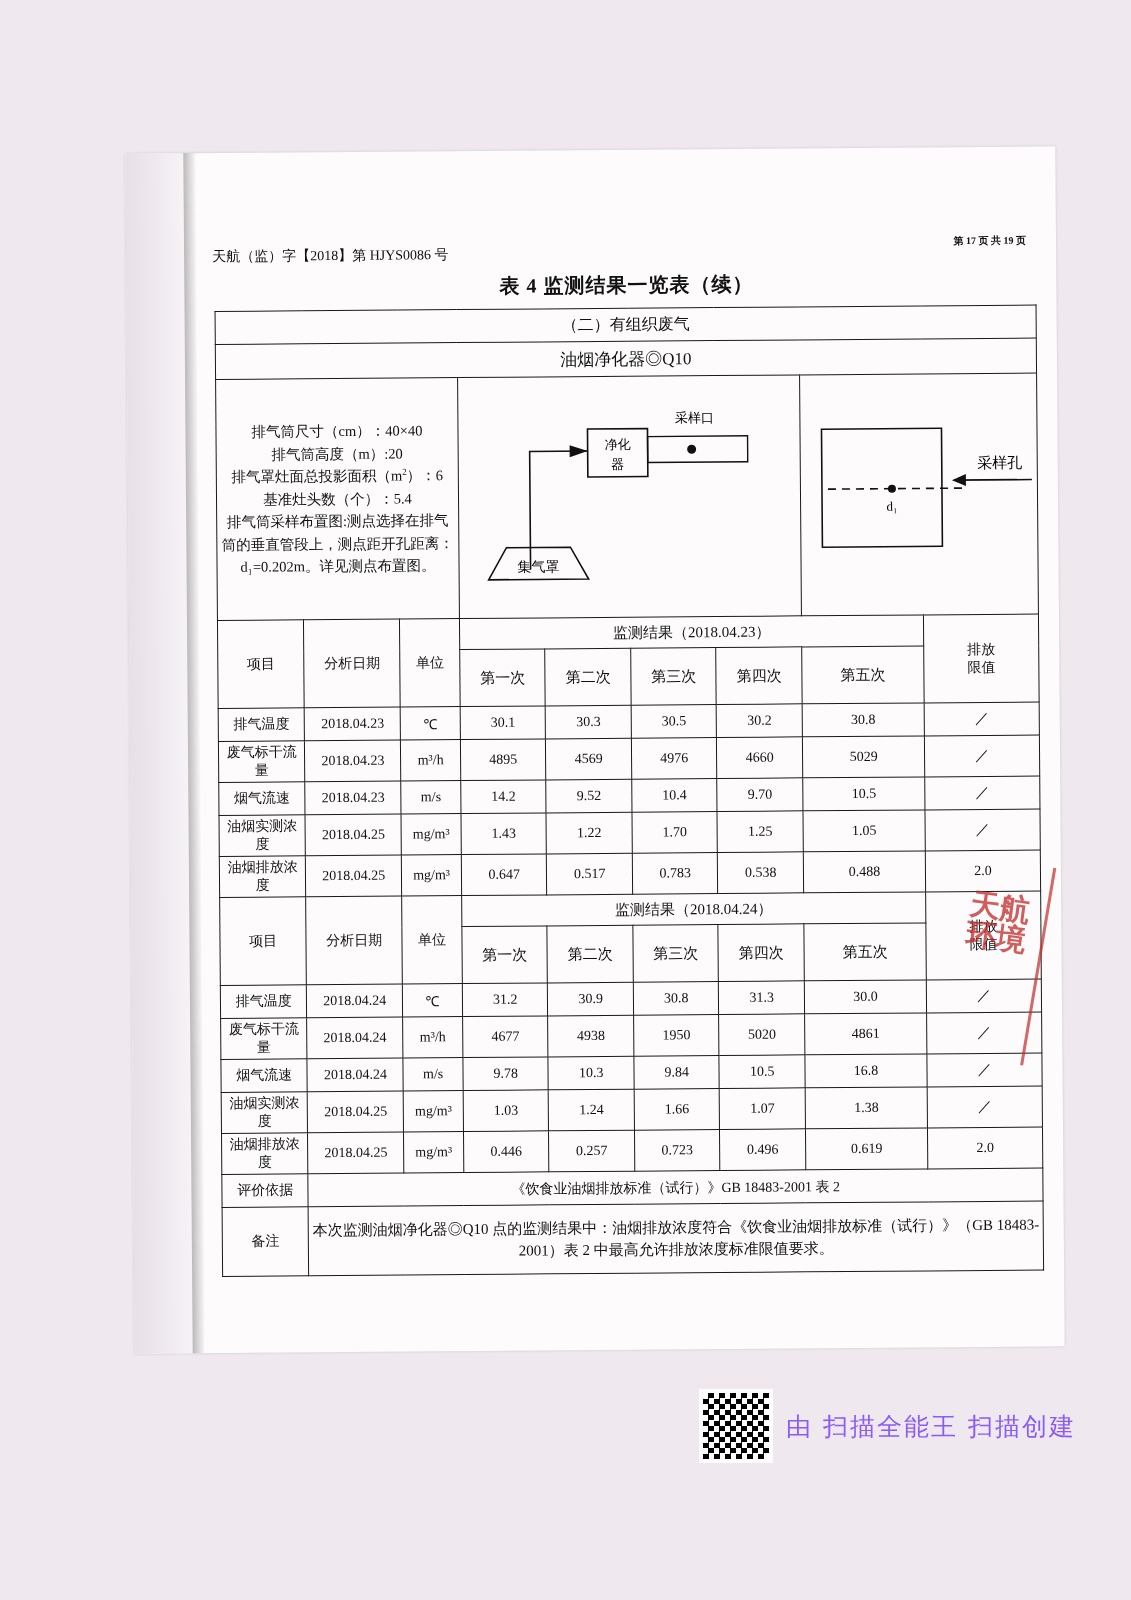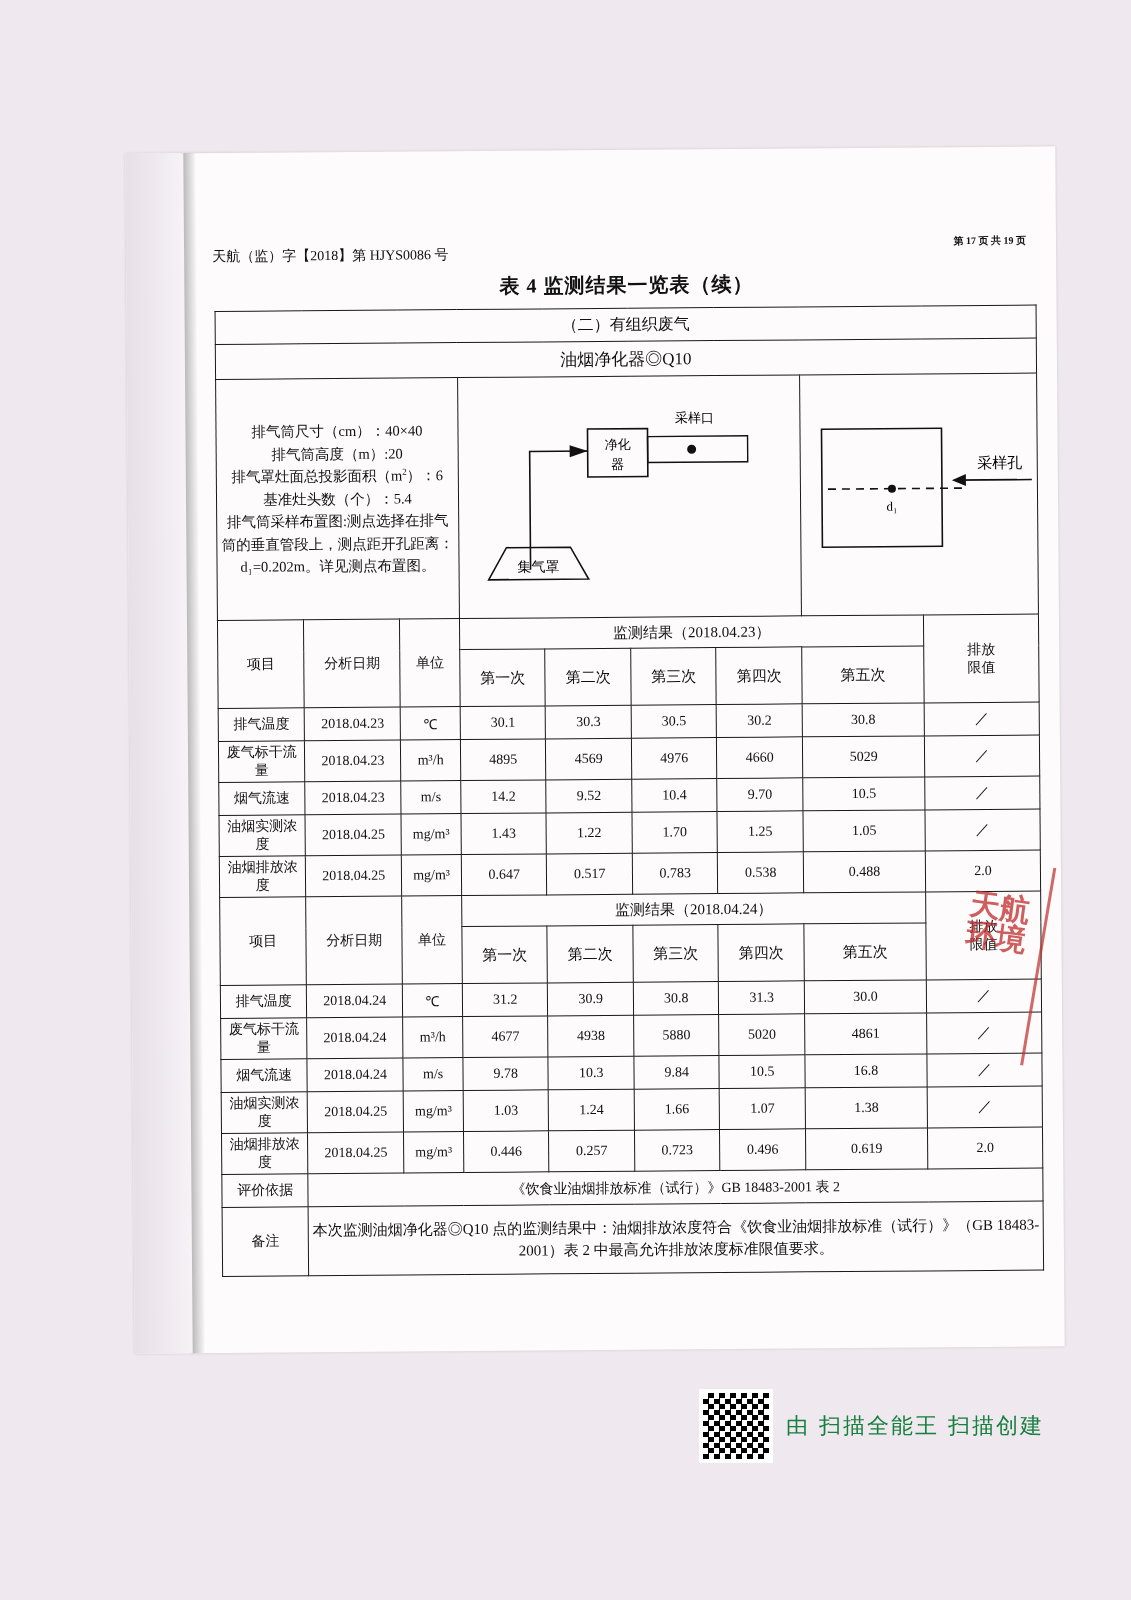--- a/index.html
+++ b/index.html
@@ -63,21 +63,21 @@
     color:#c02a2a;font-size:30px;font-weight:bold;line-height:1.0;
     transform:rotate(8deg);opacity:.75;text-align:center;}
   #stamp .s{display:block;}
   #stampline{position:absolute;right:22px;top:720px;width:3px;height:200px;background:#c02a2a;opacity:.7;transform:rotate(10deg);}
 
   
   #footer{position:absolute;left:700px;top:1390px;display:flex;align-items:center;gap:14px;}
   #qr{width:66px;height:66px;background:
     repeating-conic-gradient(#000 0 25%,#fff 0 50%) 0 0/11px 11px;
     border:3px solid #fff;outline:1px solid #fff;}
-  #footer .txt{font-family:"DejaVu Sans",sans-serif;font-size:22px;color:#15803d;letter-spacing:2px;}
+  #footer .txt{font-family:"DejaVu Sans",sans-serif;font-size:25px;color:#8b5cf6;letter-spacing:2px;}
 </style>
 </head>
 <body>
 
 <div id="paper">
   <div id="sheet">
 
     <div class="hdr">
       <span class="left">天航（监）字【2018】第 HJYS0086 号</span>
       <span class="right">第 17 页 共 19 页</span>
@@ -229,21 +229,21 @@
         <td>31.3</td>
         <td>30.0</td>
         <td>／</td>
       </tr>
       <tr class="datarow">
         <td>废气标干流量</td>
         <td>2018.04.24</td>
         <td class="small">m³/h</td>
         <td>4677</td>
         <td>4938</td>
-        <td>5880</td>
+        <td>1950</td>
         <td>5020</td>
         <td>4861</td>
         <td>／</td>
       </tr>
       <tr class="datarow">
         <td>烟气流速</td>
         <td>2018.04.24</td>
         <td class="small">m/s</td>
         <td>9.78</td>
         <td>10.3</td>

